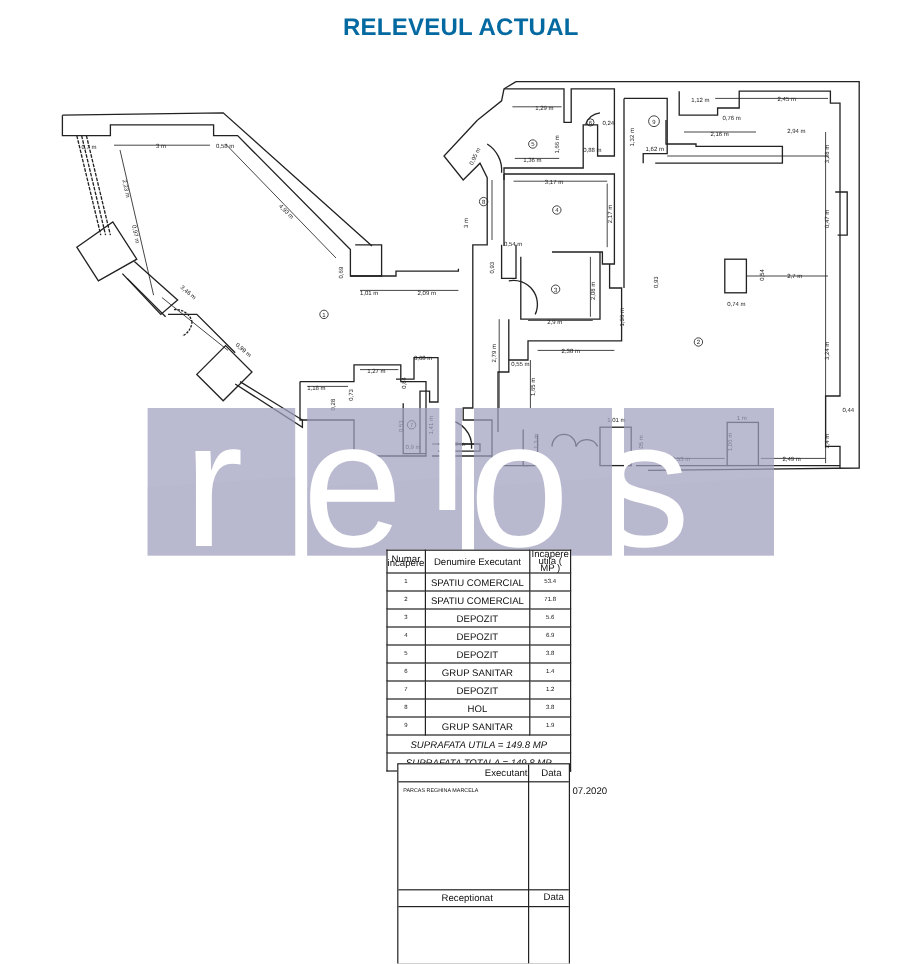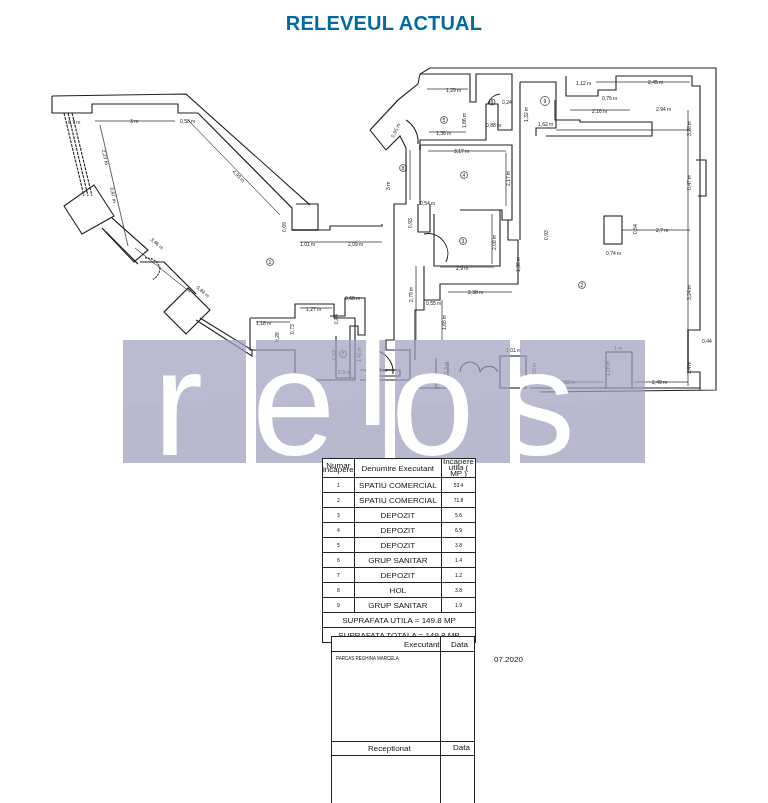--- a/index.html
+++ b/index.html
@@ -12,21 +12,21 @@
   .wm-block::after { content: ""; position: absolute; left: -20px; right: -20px; top: 62px; height: 80px; background: rgba(180,180,205,0.35); transform: rotate(-4deg); }
   .wm-letter { position: absolute; color: #ffffff; font-family: "Liberation Sans", sans-serif; font-weight: normal; line-height: 1; z-index: 2; }
   .recap-title { position: absolute; left: 330px; top: 441px; width: 140px; text-align: center; font-size: 11px; color: #111; z-index: 3; margin-top: 48px; }
   table.recap { position: absolute; left: 322px; top: 458px; width: 154px; border-collapse: collapse; font-size: 8px; z-index: 3; background: #fff; }
   table.recap td, table.recap th { border: 1px solid #222; padding: 0; text-align: center; font-weight: normal; height: 14px; }
   table.recap th { font-size: 8px; }
   th.nr { font-size: 4px; width: 18px; line-height: 4px; }
   th.sup { font-size: 5px; width: 33px; line-height: 6px; }
   td.nr { font-size: 5px; }
   td.val { font-size: 5px; }
-  td.total { text-align: left; padding-left: 10px; font-size: 8px; }
+  td.total { text-align: left; padding-left: 10px; font-size: 8px; font-style: italic; }
   .sign { position: absolute; left: 331px; top: 636px; width: 142px; height: 166px; border: 1px solid #222; z-index: 3; font-size: 7px; background: #fff; }
   .sign .row { position: absolute; left: 0; right: 0; border-bottom: 1px solid #222; }
   .sign .vline { position: absolute; left: 108px; top: 0; bottom: 0; border-left: 1px solid #222; }
   .sign span { position: absolute; }
 </style>
 </head>
 <body>
 
 <div class="title">RELEVEUL ACTUAL</div>
 
@@ -292,16 +292,16 @@
   </table>
 
 <div class="sign">
   <div class="vline"></div>
   <div class="row" style="top:14px;"></div>
   <div class="row" style="top:104px;"></div>
   <div class="row" style="top:118px;"></div>
   <span style="left:28px; top:3px; font-size:8px;padding-left:44px;">Executant</span>
   <span style="left:119px; top:3px; font-size:8px;">Data</span>
   <span style="left:4px; top:19px; font-size:4.5px;">PARCAS REGHINA MARCELA</span>
-  <span style="left:130px; top:18px; font-size:8px;padding-left:32px;">07.2020</span>
+  <span style="left:113px; top:18px; font-size:8px;padding-left:32px;">07.2020</span>
   <span style="left:24px; top:107px; font-size:8px;margin-left:12px;">Receptionat</span>
   <span style="left:121px; top:106px; font-size:8px;">Data</span>
 </div>
 
 </body></html>

